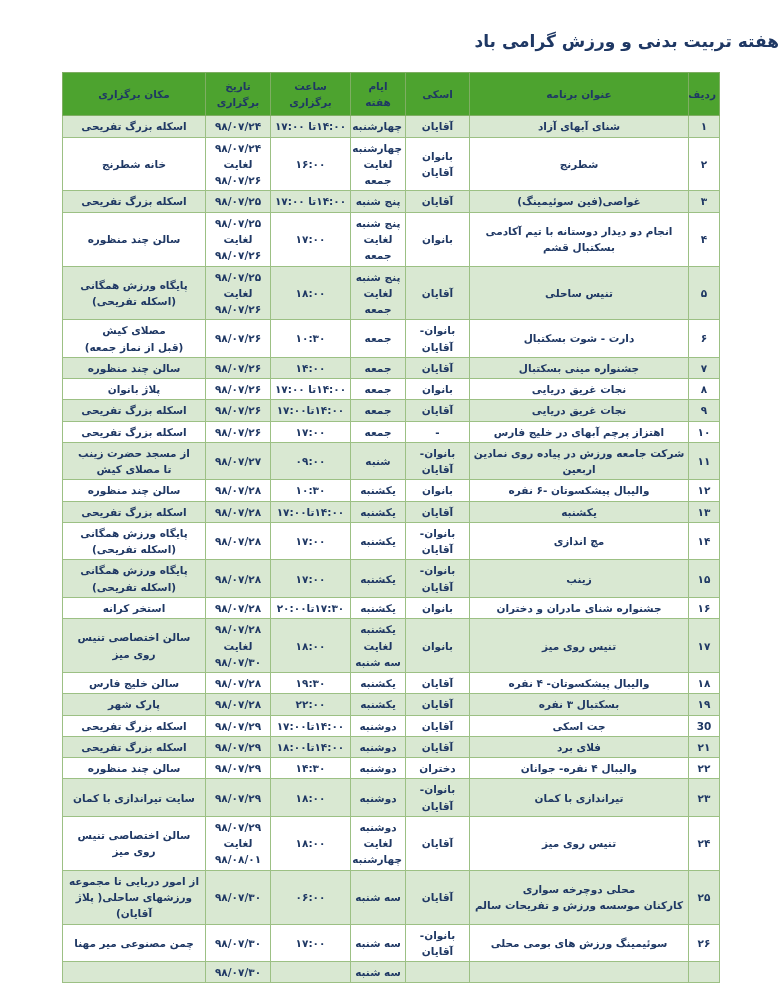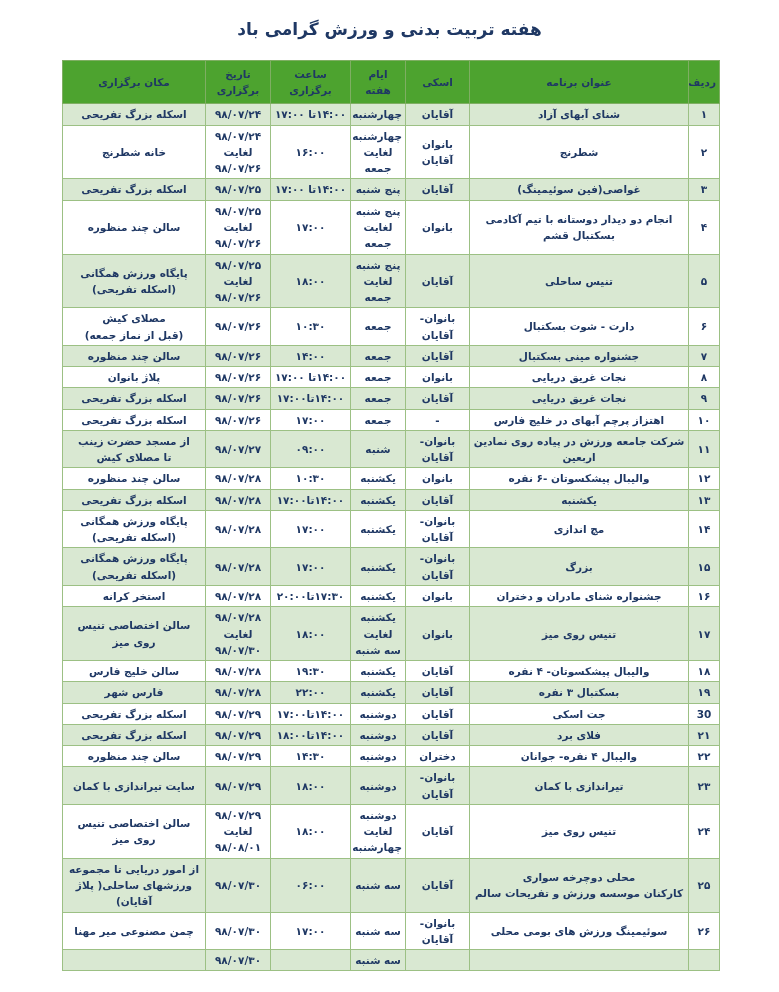--- a/index.html
+++ b/index.html
@@ -8,22 +8,22 @@
     --border:#9cc084;
     --text:#1f3864;
   }
   html,body{margin:0;padding:0;background:#ffffff;}
   body{
     width:779px;
     font-family:"DejaVu Sans", sans-serif;
     direction:rtl;
   }
   .title-block{
-    padding-top:12px;
-    text-align:center;
+    padding-top:24px;
+    text-align:right;
     color:var(--text);
     font-weight:bold;
     font-size:17px;
     line-height:2.05;
   }
   .table-wrap{
     margin:13px 59px 0 59px;
   }
   table{
     width:657px;
@@ -615,21 +615,21 @@
           </td>
         </tr>
         <tr class="alt">
           <td>
             <div>
               <div class="cell-line">۱۵</div>
             </div>
           </td>
           <td>
             <div>
-              <div class="cell-line">بزرگ</div>
+              <div class="cell-line">زینب</div>
             </div>
           </td>
           <td>
             <div>
               <div class="cell-line">بانوان-آقایان</div>
             </div>
           </td>
           <td>
             <div>
               <div class="cell-line">یکشنبه</div>
@@ -793,21 +793,21 @@
               <div class="cell-line">۲۲:۰۰</div>
             </div>
           </td>
           <td>
             <div>
               <div class="cell-line">۹۸/۰۷/۲۸</div>
             </div>
           </td>
           <td>
             <div>
-              <div class="cell-line">فارس شهر</div>
+              <div class="cell-line">پارک شهر</div>
             </div>
           </td>
         </tr>
         <tr>
           <td>
             <div>
               <div class="cell-line">30</div>
             </div>
           </td>
           <td>

